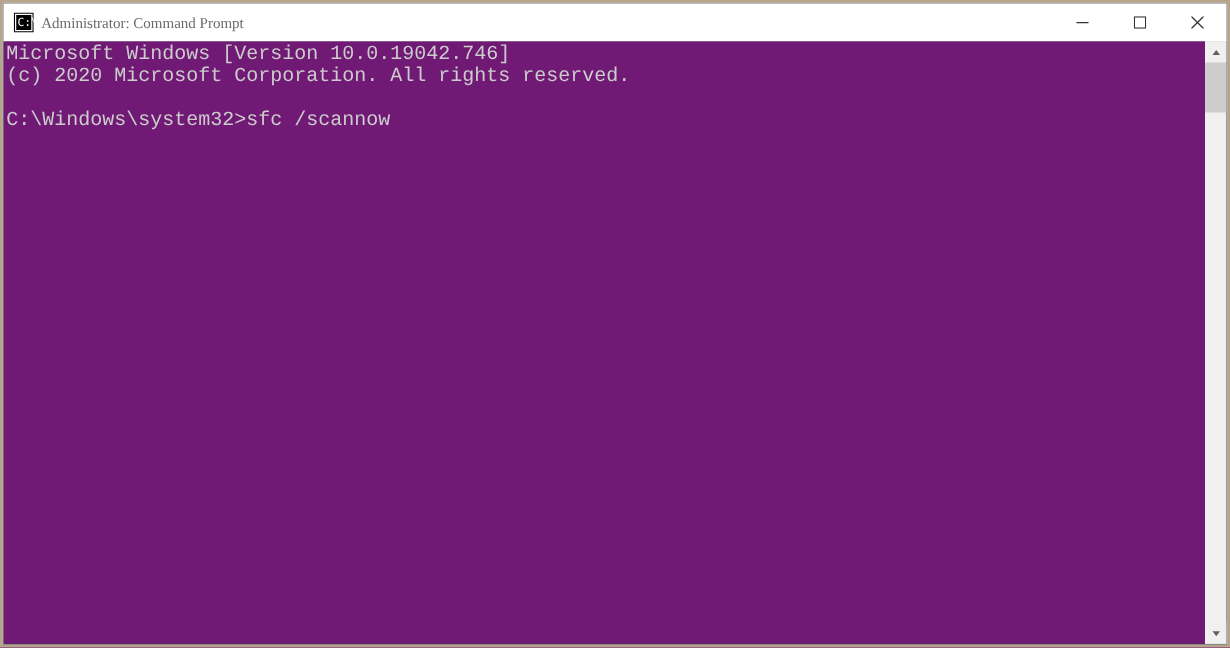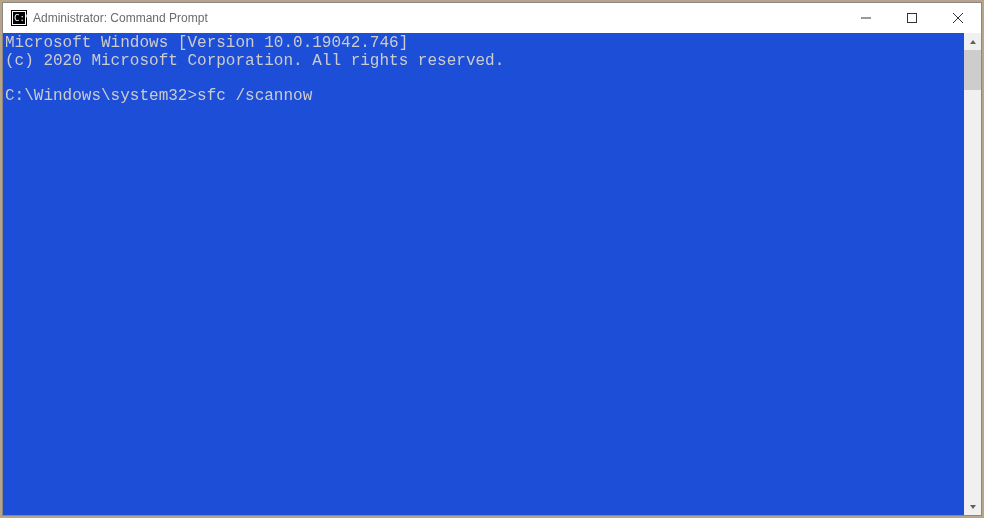--- a/index.html
+++ b/index.html
@@ -42,20 +42,21 @@
       display: flex;
       align-items: center;
       justify-content: center;
     }
     .titlebar-icon svg {
       width: 16px;
       height: 16px;
     }
     .titlebar-text {
       flex: 1;
+      font-family: Liberation Serif, serif;
     }
     .window-controls {
       display: flex;
       height: 100%;
     }
     .win-btn {
       width: 46px;
       height: 100%;
       display: flex;
       align-items: center;
@@ -67,21 +68,21 @@
       width: 10px;
       height: 10px;
     }
     .terminal-area {
       flex: 1;
       display: flex;
       background: #0b0b0b;
     }
     .terminal {
       flex: 1;
-      background: #1d4ed8;
+      background: #701a75;
       color: #cccccc;
       font-family: Consolas, "Courier New", monospace;
       font-size: 16px;
       line-height: 1.1;
       padding: 2px 0 0 2px;
       white-space: pre;
       overflow: hidden;
     }
     .scrollbar {
       width: 17px;

